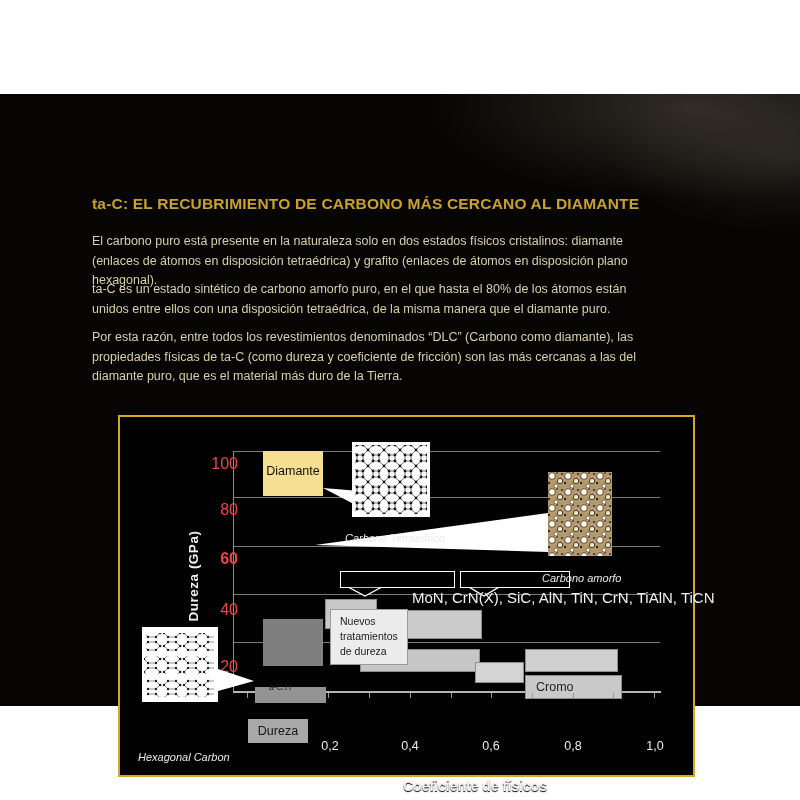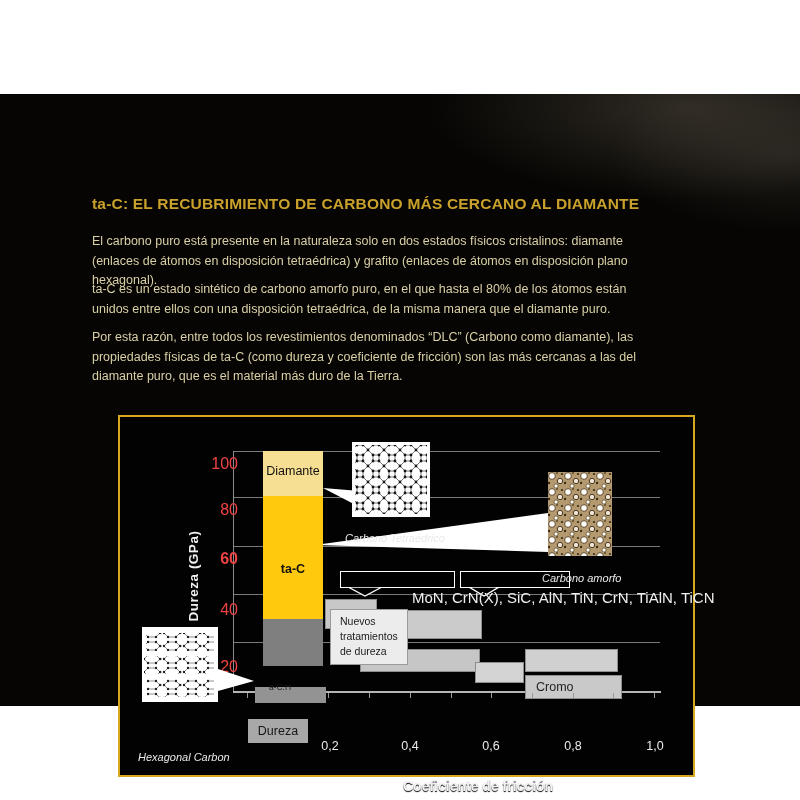--- a/index.html
+++ b/index.html
@@ -68,23 +68,20 @@
         <div class="xtick" style="left: 330.5px;"></div>
         <div class="xtick" style="left: 371.2px;"></div>
         <div class="xtick" style="left: 411.9px;"></div>
         <div class="xtick" style="left: 452.6px;"></div>
         <div class="xtick" style="left: 493.3px;"></div>
         <div class="xtick" style="left: 534px;"></div>
       </div>
 
     <div class="abs" style="left:143px;top:34px;width:60px;height:45px;background:#f6de92;z-index:2;">
       <div class="abs" style="left:0;top:13px;width:60px;text-align:center;font-size:12.5px;font-weight:normal;color:#111;white-space:nowrap;">Diamante</div>
-    </div>
-    <div class="abs" style="left:143px;top:79px;width:60px;height:123px;background:#ffc90d;z-index:2;">
-      <div class="abs" style="left:0;top:66px;width:60px;text-align:center;font-size:12.5px;font-weight:bold;color:#111;">ta-C</div>
     </div>
     <div class="abs" style="left:143px;top:202px;width:60px;height:47px;background:#7f7f7f;z-index:2;"></div>
 
     <div class="abs ital" style="left:225px;top:115px;z-index:3;">Carbono Tetraédrico</div>
     <div class="abs" style="left:292px;top:172px;font-size:15px;color:#f0f0f0;white-space:nowrap;z-index:6;">MoN,  CrN(X), SiC,  AlN,  TiN, CrN, TiAlN, TiCN</div>
 
     <div class="abs callout" style="left:220px;top:154px;width:115px;height:17px;"></div>
     <svg class="abs" style="left:227px;top:170px;z-index:5;" width="36" height="11">
       <polygon points="1,0 35,0 18,9" fill="#000" stroke="#fff" stroke-width="1.3"></polygon>
     </svg>
@@ -172,14 +169,14 @@
         </pattern>
       </defs>
       <rect x="0" y="0" width="76" height="75" fill="#ffffff"></rect>
       <rect x="4" y="6" width="68" height="18" fill="url(#ph)"></rect>
       <rect x="2" y="29" width="70" height="18" fill="url(#ph)"></rect>
       <rect x="5" y="52" width="67" height="18" fill="url(#ph)"></rect>
     </svg>
 
   </div>
 
-  <div id="xlabel" class="abs">Coeficiente de fricción</div>
+  <div id="xlabel" class="abs">Coeficiente de físicos</div>
 </div>
 
 </body></html>

